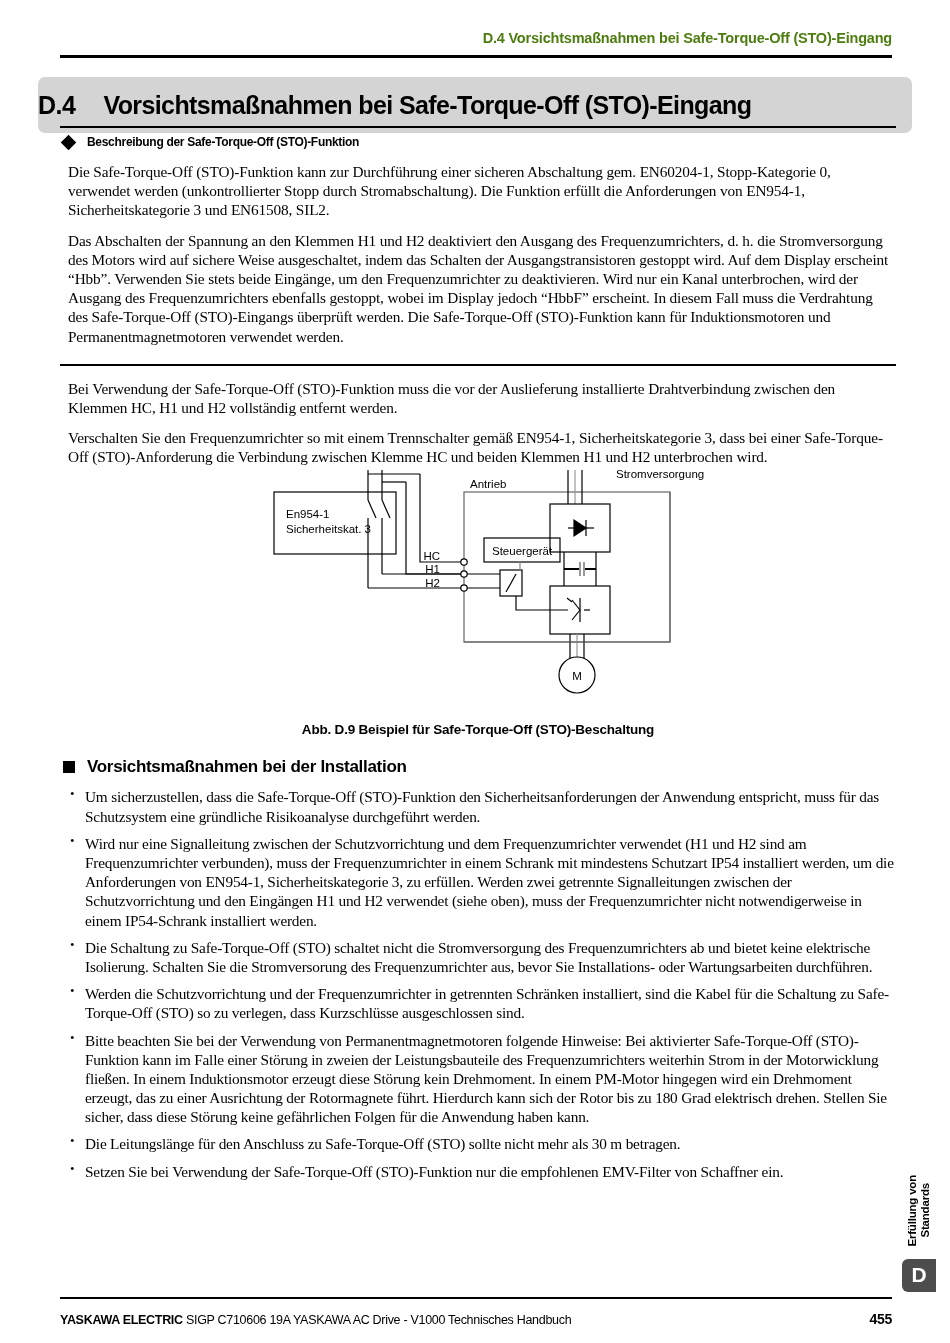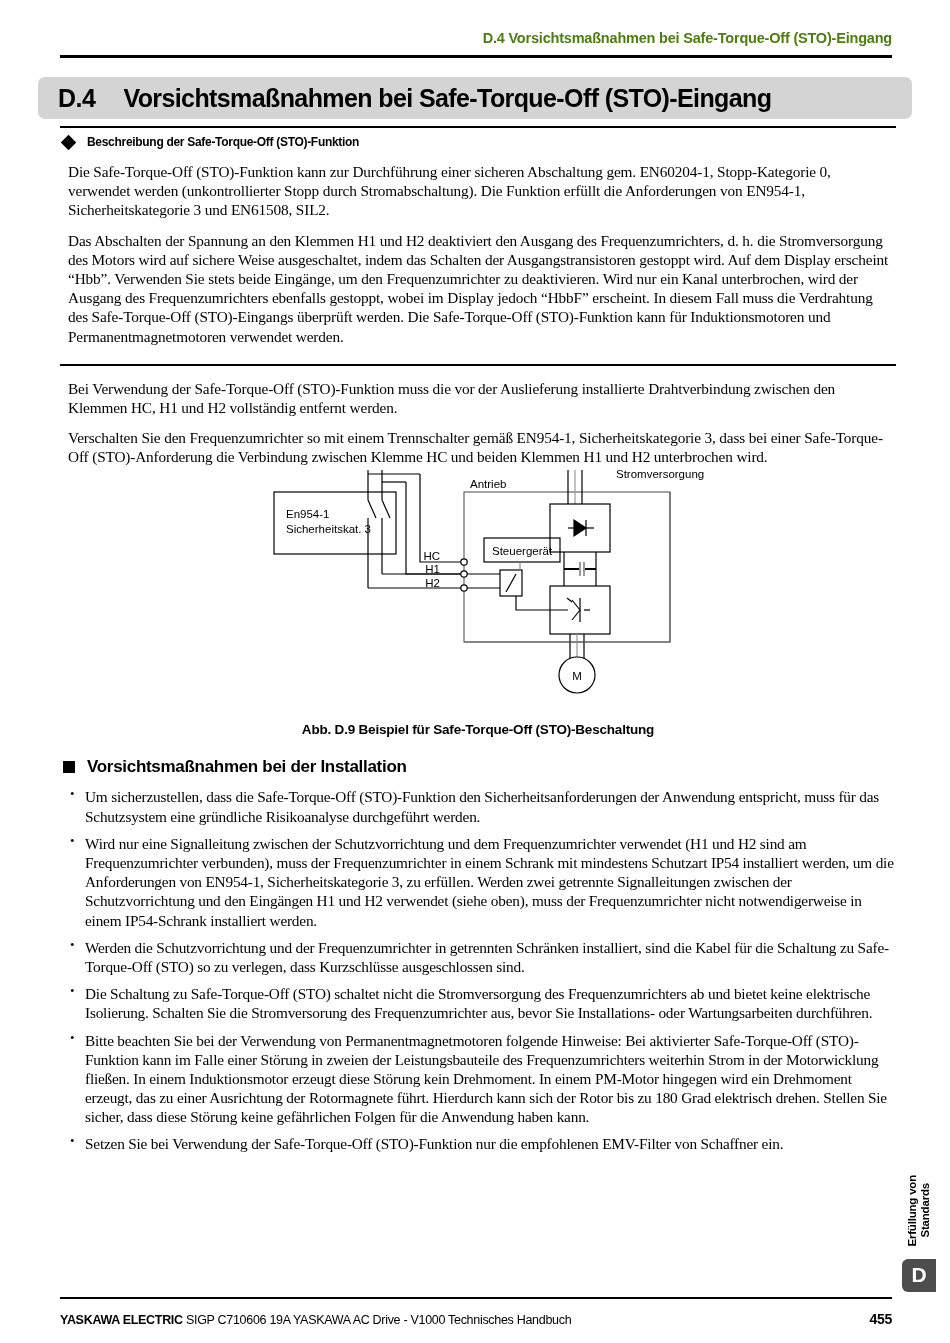--- a/index.html
+++ b/index.html
@@ -35,26 +35,25 @@
     border-top: 3px solid #000;
     height: 0;
   }
 
   
   .title-bar {
     position: absolute;
     top: 77px;
     left: 38px;
     width: 874px;
-    height: 42px;
+    height: 56px;
     background: #d4d4d4;
     border-radius: 7px;
     display: flex;
     align-items: center;
-    padding-left: 20px;
   }
   .title-num {
     font-family: "Liberation Sans", sans-serif;
     font-weight: bold;
     font-size: 25px;
     margin-right: 28px;
     letter-spacing: -0.5px;
   }
   .title-text {
     font-family: "Liberation Sans", sans-serif;
@@ -344,23 +343,24 @@
   <div class="fig-caption">Abb. D.9  Beispiel für Safe-Torque-Off (STO)-Beschaltung</div>
 
   <div>
     <div class="h3-head">
       <span class="sq"></span>
       <span>Vorsichtsmaßnahmen bei der Installation</span>
     </div>
     <ul class="bullets">
       <li>Um sicherzustellen, dass die Safe-Torque-Off (STO)-Funktion den Sicherheitsanforderungen der Anwendung entspricht, muss für das Schutzsystem eine gründliche Risikoanalyse durchgeführt werden.</li>
       <li>Wird nur eine Signalleitung zwischen der Schutzvorrichtung und dem Frequenzumrichter verwendet (H1 und H2 sind am Frequenzumrichter verbunden), muss der Frequenzumrichter in einem Schrank mit mindestens Schutzart IP54 installiert werden, um die Anforderungen von EN954-1, Sicherheitskategorie 3, zu erfüllen. Werden zwei getrennte Signalleitungen zwischen der Schutzvorrichtung und den Eingängen H1 und H2 verwendet (siehe oben), muss der Frequenzumrichter nicht notwendigerweise in einem IP54-Schrank installiert werden.</li>
+      <li>Die Schaltung zu Safe-Torque-Off (STO) schaltet nicht die Stromversorgung des Frequenzumrichters ab und bietet keine elektrische Isolierung. Schalten Sie die Stromversorung des Frequenzumrichter aus, bevor Sie Installations- oder Wartungsarbeiten durchführen.</li>
       <li>Werden die Schutzvorrichtung und der Frequenzumrichter in getrennten Schränken installiert, sind die Kabel für die Schaltung zu Safe-Torque-Off (STO) so zu verlegen, dass Kurzschlüsse ausgeschlossen sind.</li>
-      <li>Die Schaltung zu Safe-Torque-Off (STO) schaltet nicht die Stromversorgung des Frequenzumrichters ab und bietet keine elektrische Isolierung. Schalten Sie die Stromversorung des Frequenzumrichter aus, bevor Sie Installations- oder Wartungsarbeiten durchführen.</li>
       <li>Bitte beachten Sie bei der Verwendung von Permanentmagnetmotoren folgende Hinweise: Bei aktivierter Safe-Torque-Off (STO)-Funktion kann im Falle einer Störung in zweien der Leistungsbauteile des Frequenzumrichters weiterhin Strom in der Motorwicklung fließen. In einem Induktionsmotor erzeugt diese Störung kein Drehmoment. In einem PM-Motor hingegen wird ein Drehmoment erzeugt, das zu einer Ausrichtung der Rotormagnete führt. Hierdurch kann sich der Rotor bis zu 180 Grad elektrisch drehen. Stellen Sie sicher, dass diese Störung keine gefährlichen Folgen für die Anwendung haben kann.</li>
+      <li>Die Leitungslänge für den Anschluss zu Safe-Torque-Off (STO) sollte nicht mehr als 30 m betragen.</li>
       <li>Setzen Sie bei Verwendung der Safe-Torque-Off (STO)-Funktion nur die empfohlenen EMV-Filter von Schaffner ein.</li>
     </ul>
   </div>
 
 </div>
 
 <div class="side-tab">
   <span class="side-tab-text">Erfüllung von
 Standards</span>
   <div class="side-tab-box">D</div>

